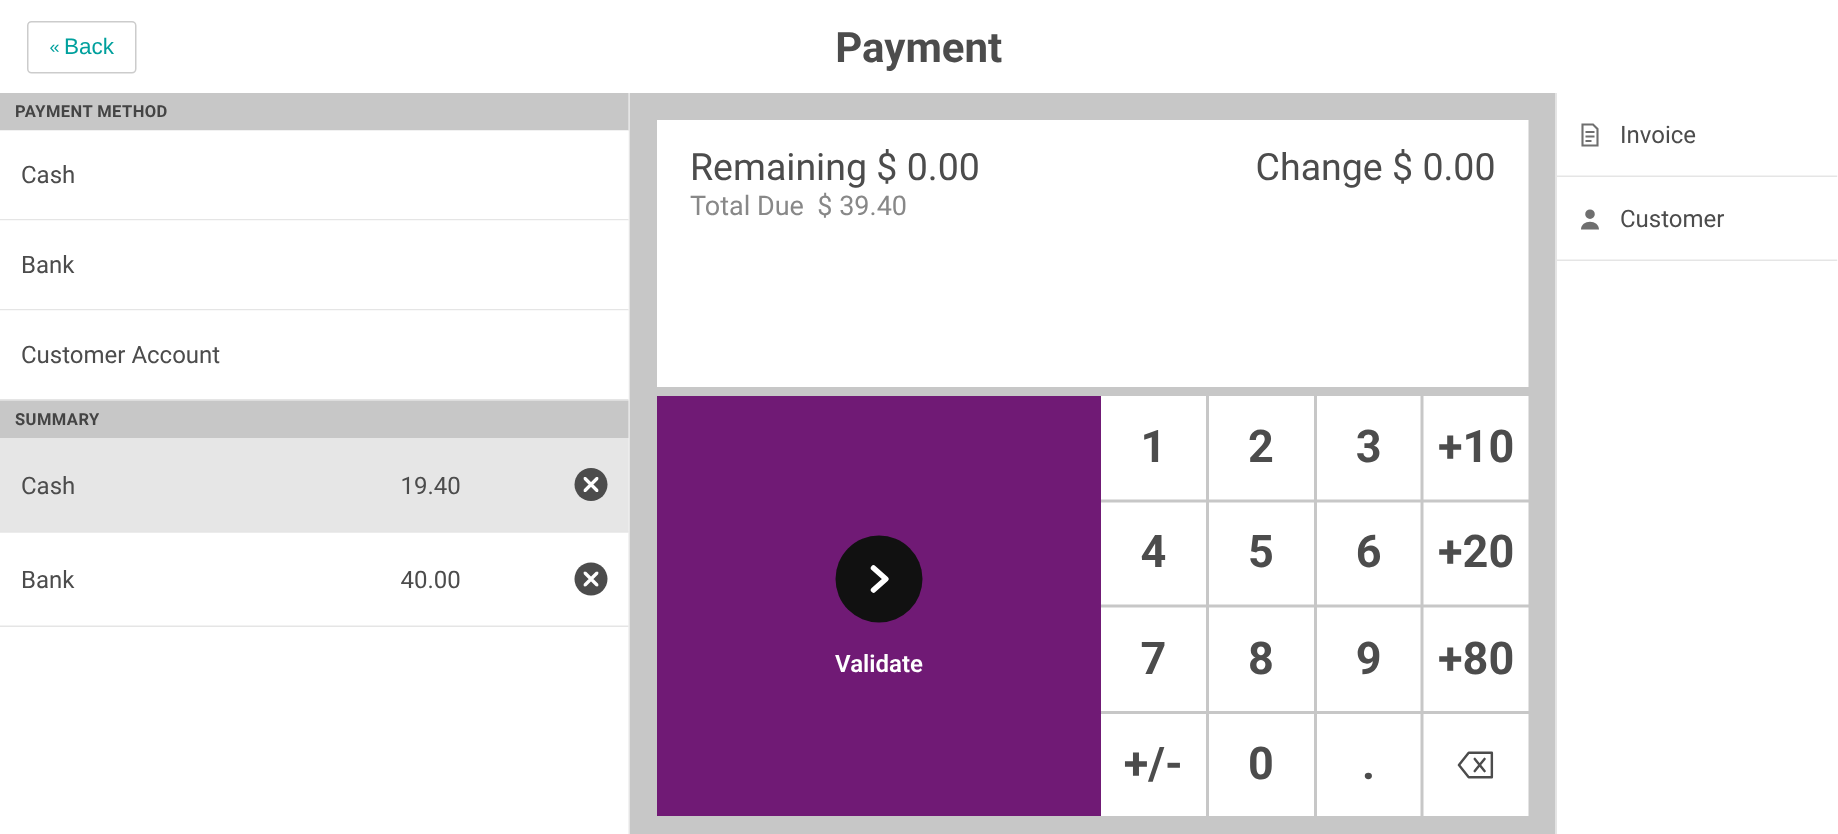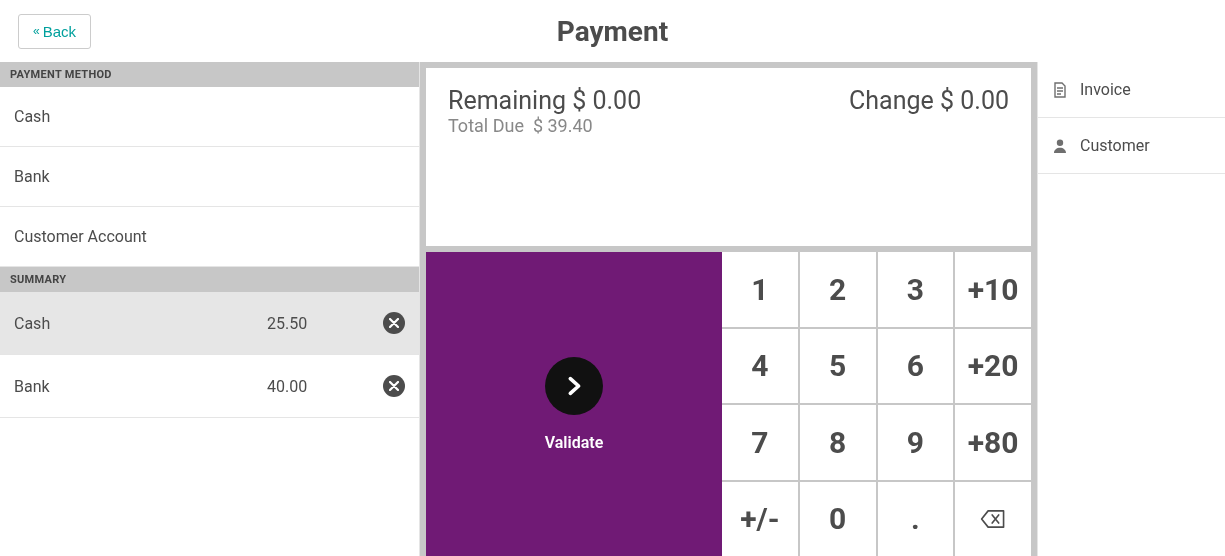--- a/index.html
+++ b/index.html
@@ -94,21 +94,21 @@
       flex-shrink: 0;
       margin-left: 16px;
     }
     .delete-btn svg { width: 10px; height: 10px; fill: #fff; }
     
     .center-col {
       flex: 1;
       background: #c7c7c7;
       display: flex;
       flex-direction: column;
-      padding: 0;
+      padding: 12px;
     }
     .info-box {
       background: #fff;
       margin: 6px 6px 0 6px;
       padding: 18px 22px 18px 22px;
       height: 178px;
     }
     .info-top {
       display: flex;
       justify-content: space-between;
@@ -202,21 +202,21 @@
   <div class="left-col">
     <div class="section-header">PAYMENT METHOD</div>
     <div class="pm-item">Cash</div>
     <div class="pm-item">Bank</div>
     <div class="pm-item">Customer Account</div>
 
     <div class="section-header">SUMMARY</div>
 
     <div class="summary-row selected">
       <span class="summary-name">Cash</span>
-      <span class="summary-amount">25.50</span>
+      <span class="summary-amount">19.40</span>
       <span class="delete-btn">
         <svg viewBox="0 0 10 10">
             <path d="M1 1 L9 9 M9 1 L1 9" stroke="#fff" stroke-width="2.2" stroke-linecap="round"></path>
           </svg>
       </span>
     </div>
 
     <div class="summary-row">
       <span class="summary-name">Bank</span>
       <span class="summary-amount">40.00</span>

